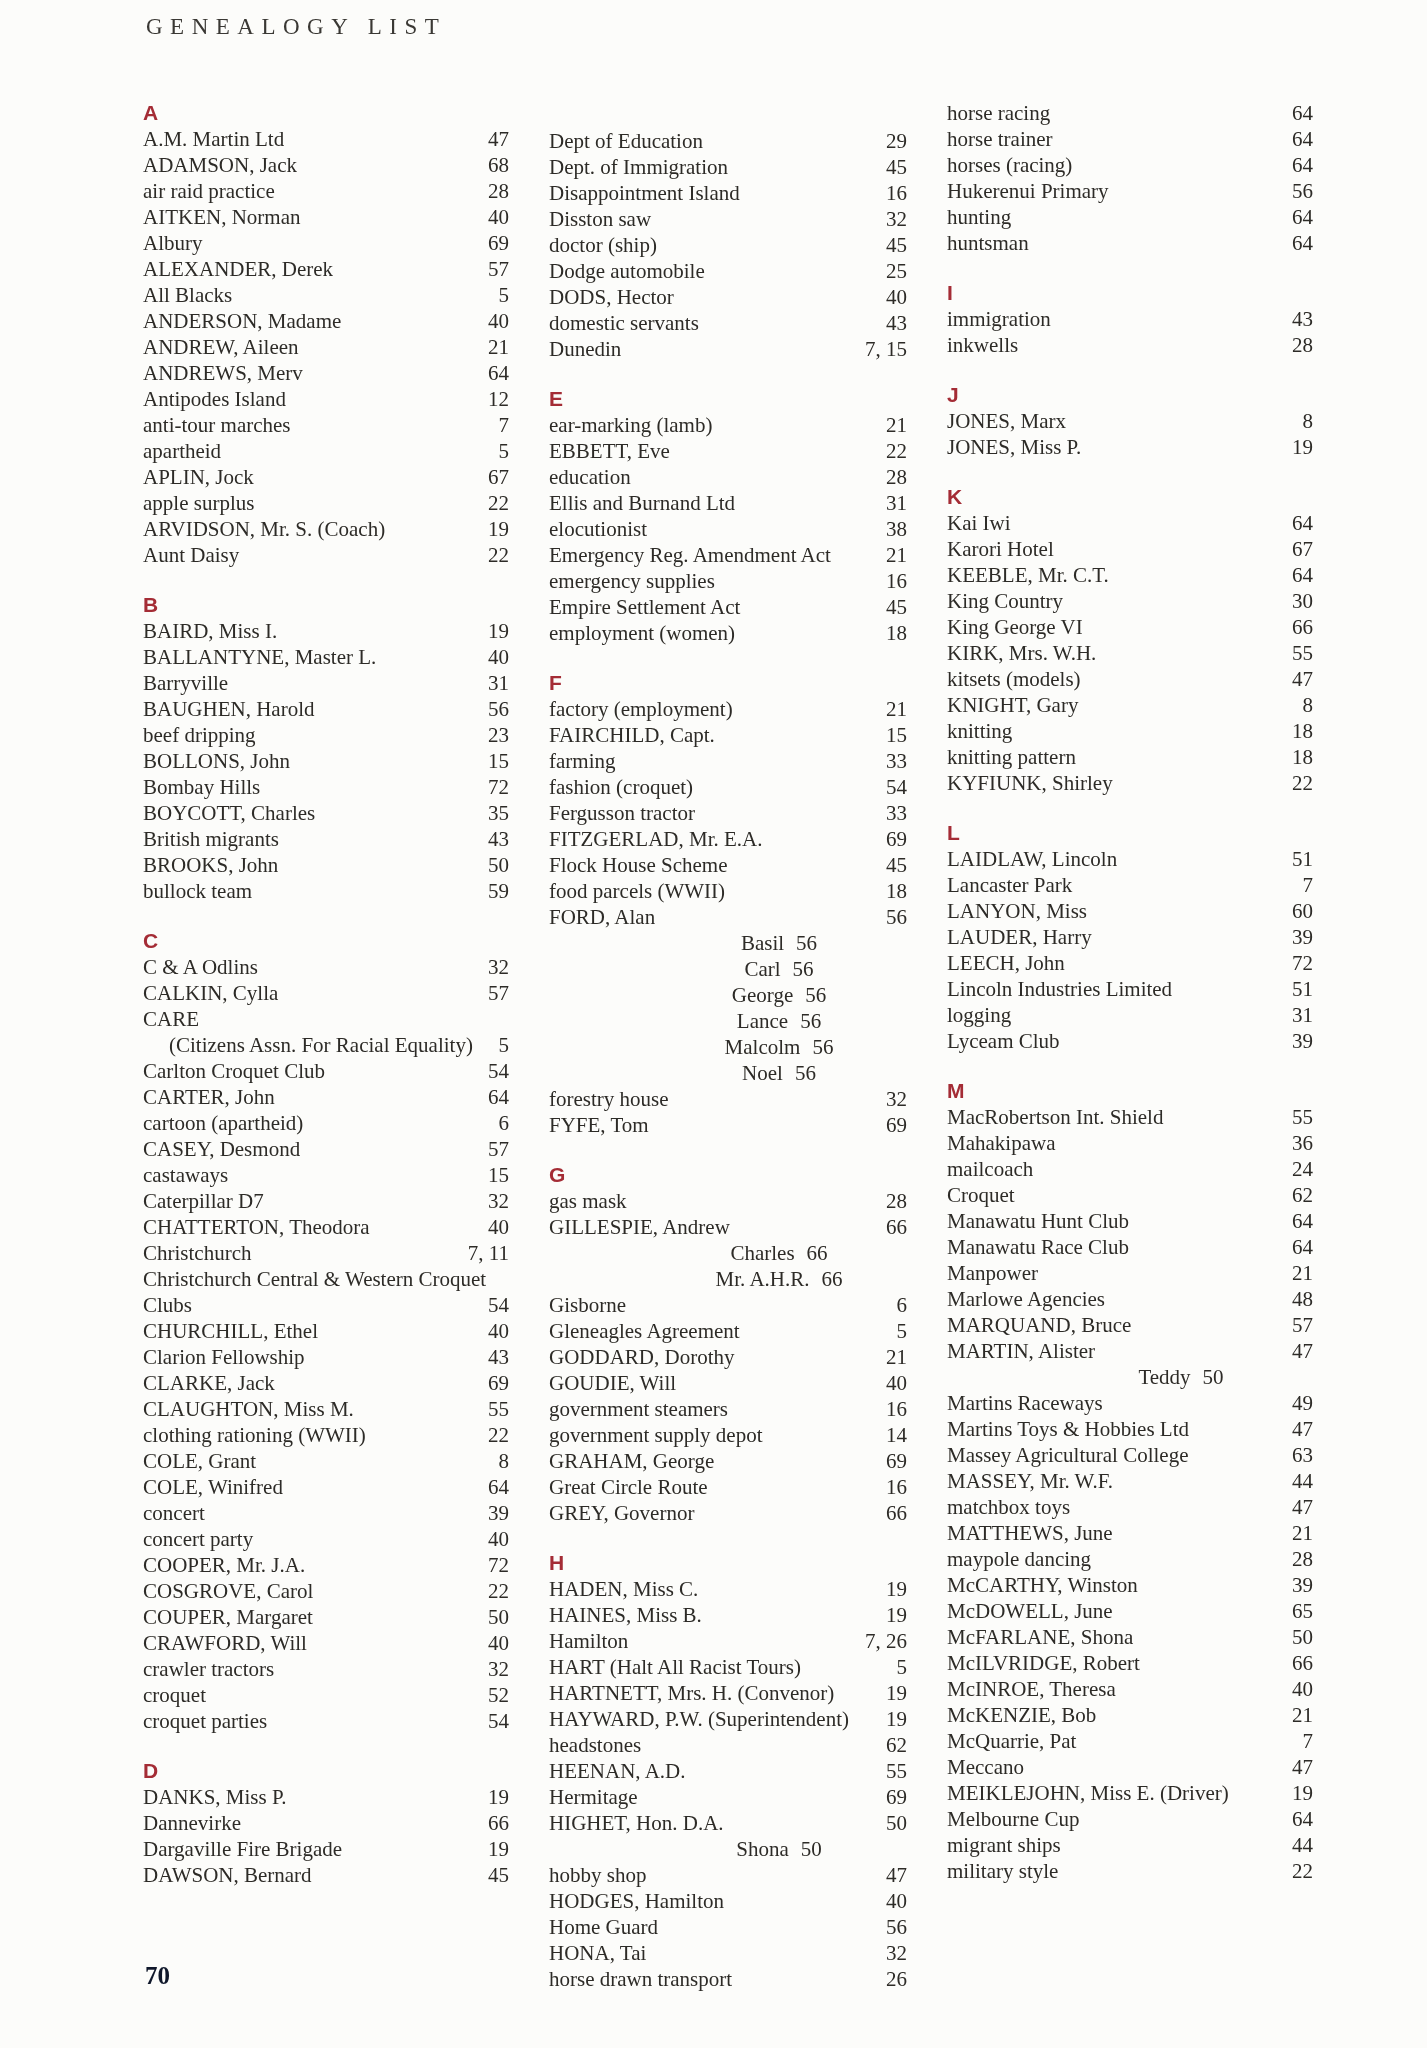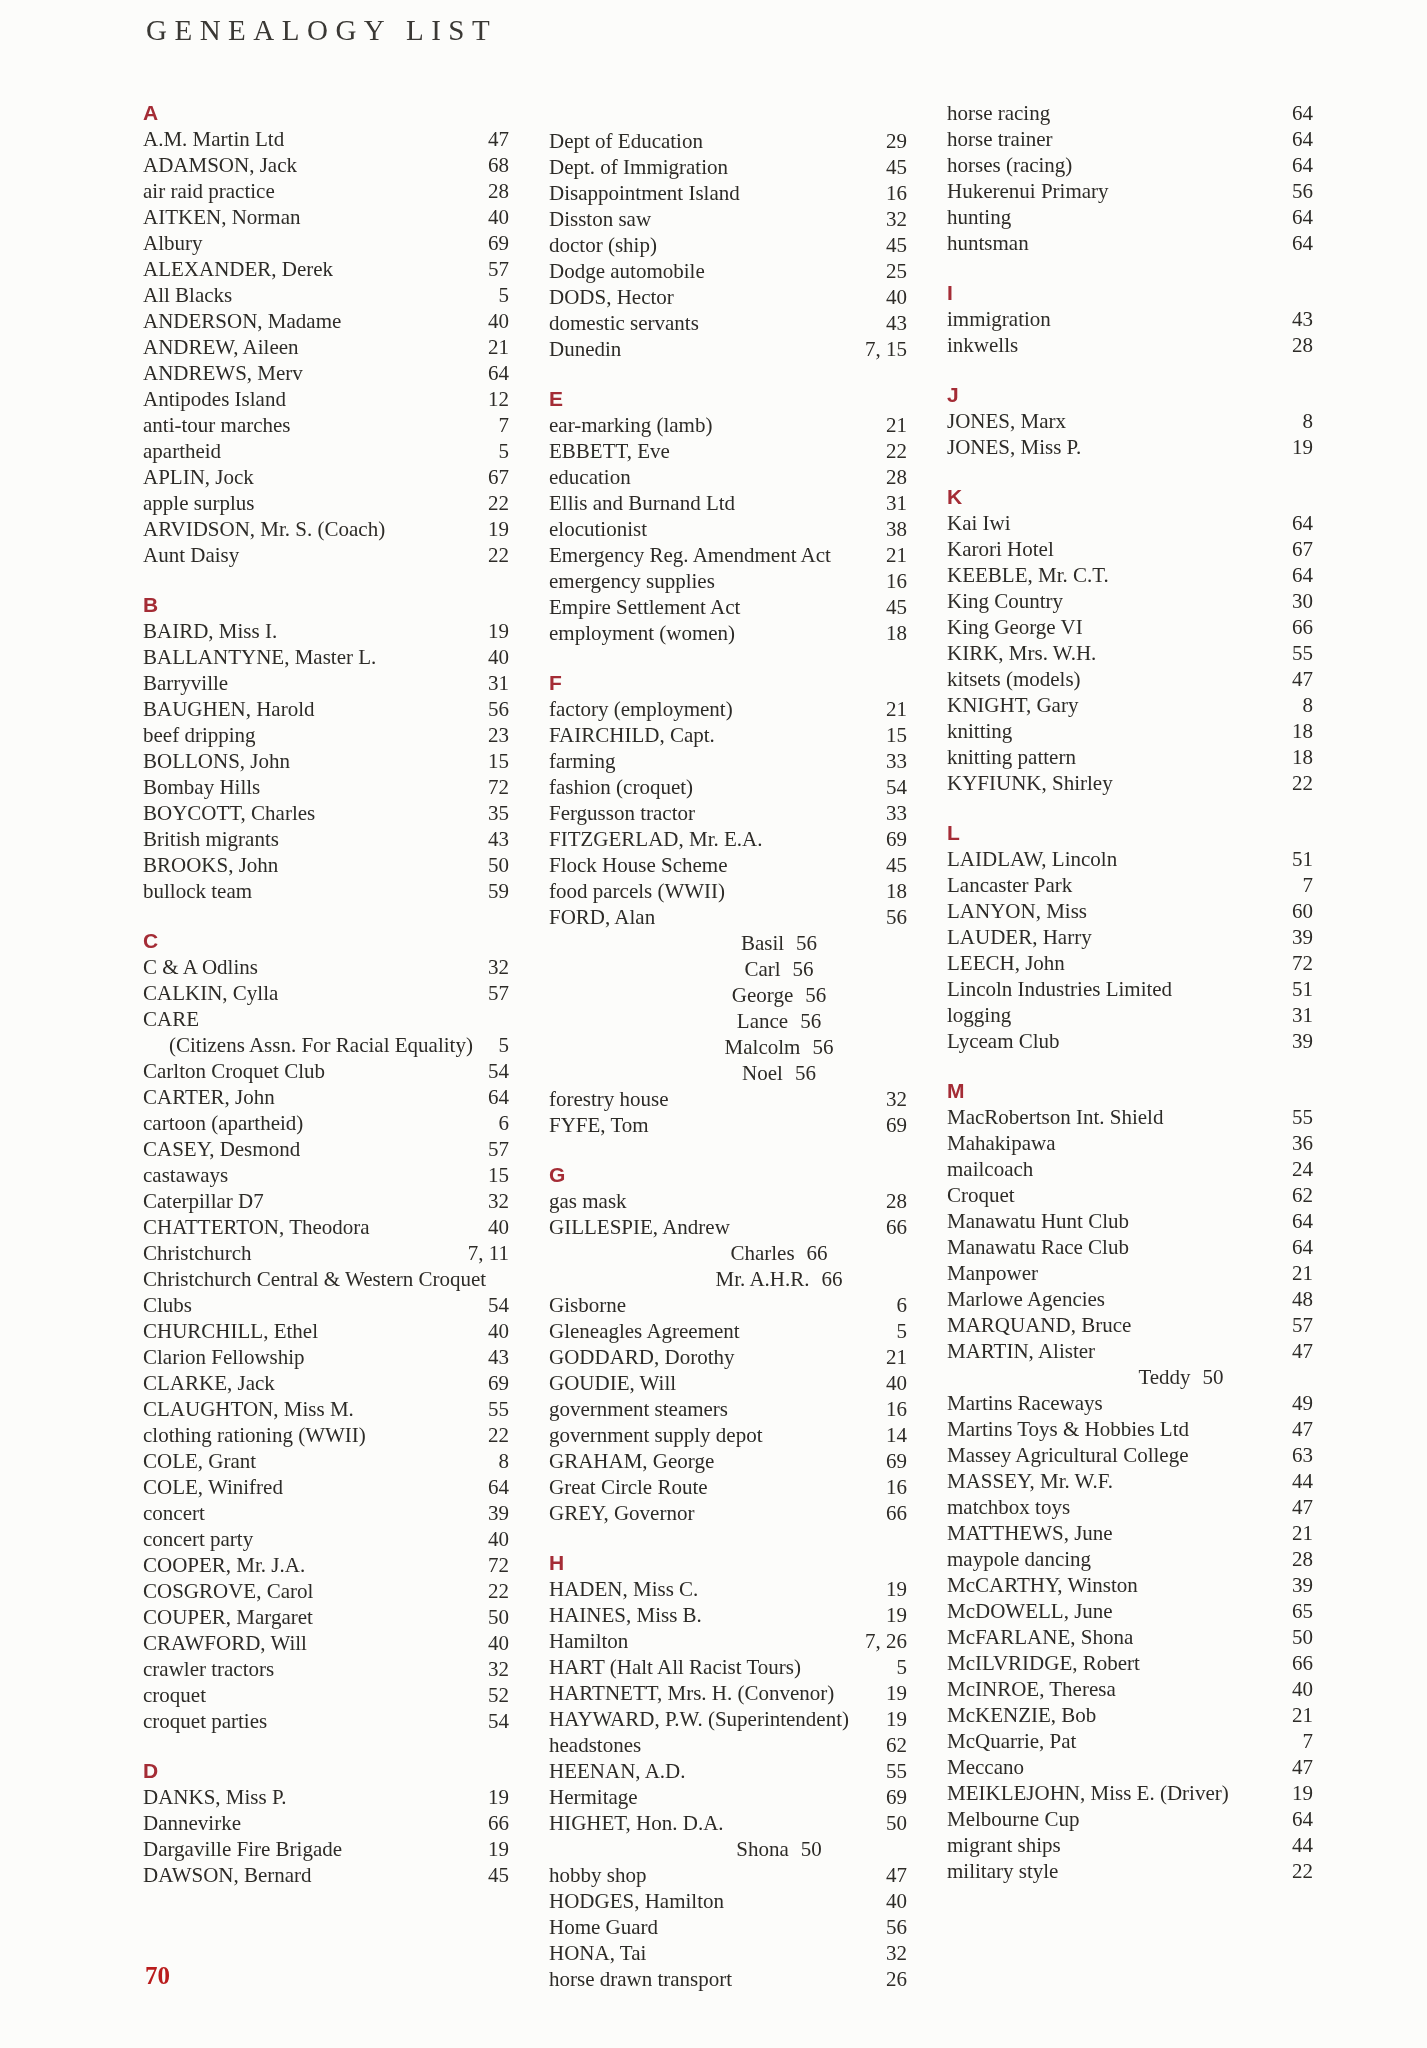--- a/index.html
+++ b/index.html
@@ -6,21 +6,21 @@
   body {
     width:1427px; height:2048px;
     background:#fcfcfa;
     font-family:"Liberation Serif", serif;
     color:#2d2b27;
     position:relative;
     overflow:hidden;
   }
   .page-header {
     position:absolute; left:146px; top:14px;
-    font-size:29px; letter-spacing:7.5px;
+    font-size:23px; letter-spacing:7.5px;
     color:#3a3834;
   }
   .columns {
     position:absolute; left:143px; top:100px;
     display:flex; gap:40px;
   }
   .col { width:366px; }
   .col:nth-child(2) { width:358px;margin-top:28px; }
   .section:not(:first-child) { margin-top:24px; }
   .letter {
@@ -31,21 +31,21 @@
   .entry {
     display:flex; justify-content:space-between; align-items:baseline;
     font-size:21px; line-height:26px;
   }
   .entry .etext { white-space:nowrap; }
   .entry .epage { padding-left:12px; white-space:nowrap; }
   .entry.ind1 { padding-left:26px;align-items:flex-end; }
   .entry.ind2 { padding-left:102px;justify-content:center; }
   .page-number {
     position:absolute; left:145px; top:1962px;
-    font-size:25px; font-weight:bold; color:#b91c1c;
+    font-size:25px; font-weight:bold; color:#0f172a;
   }
 </style>
 </head>
 <body>
 
 <div class="page-header">GENEALOGY LIST</div>
 
 <div class="columns">
     <div class="col">
       <div class="section">

